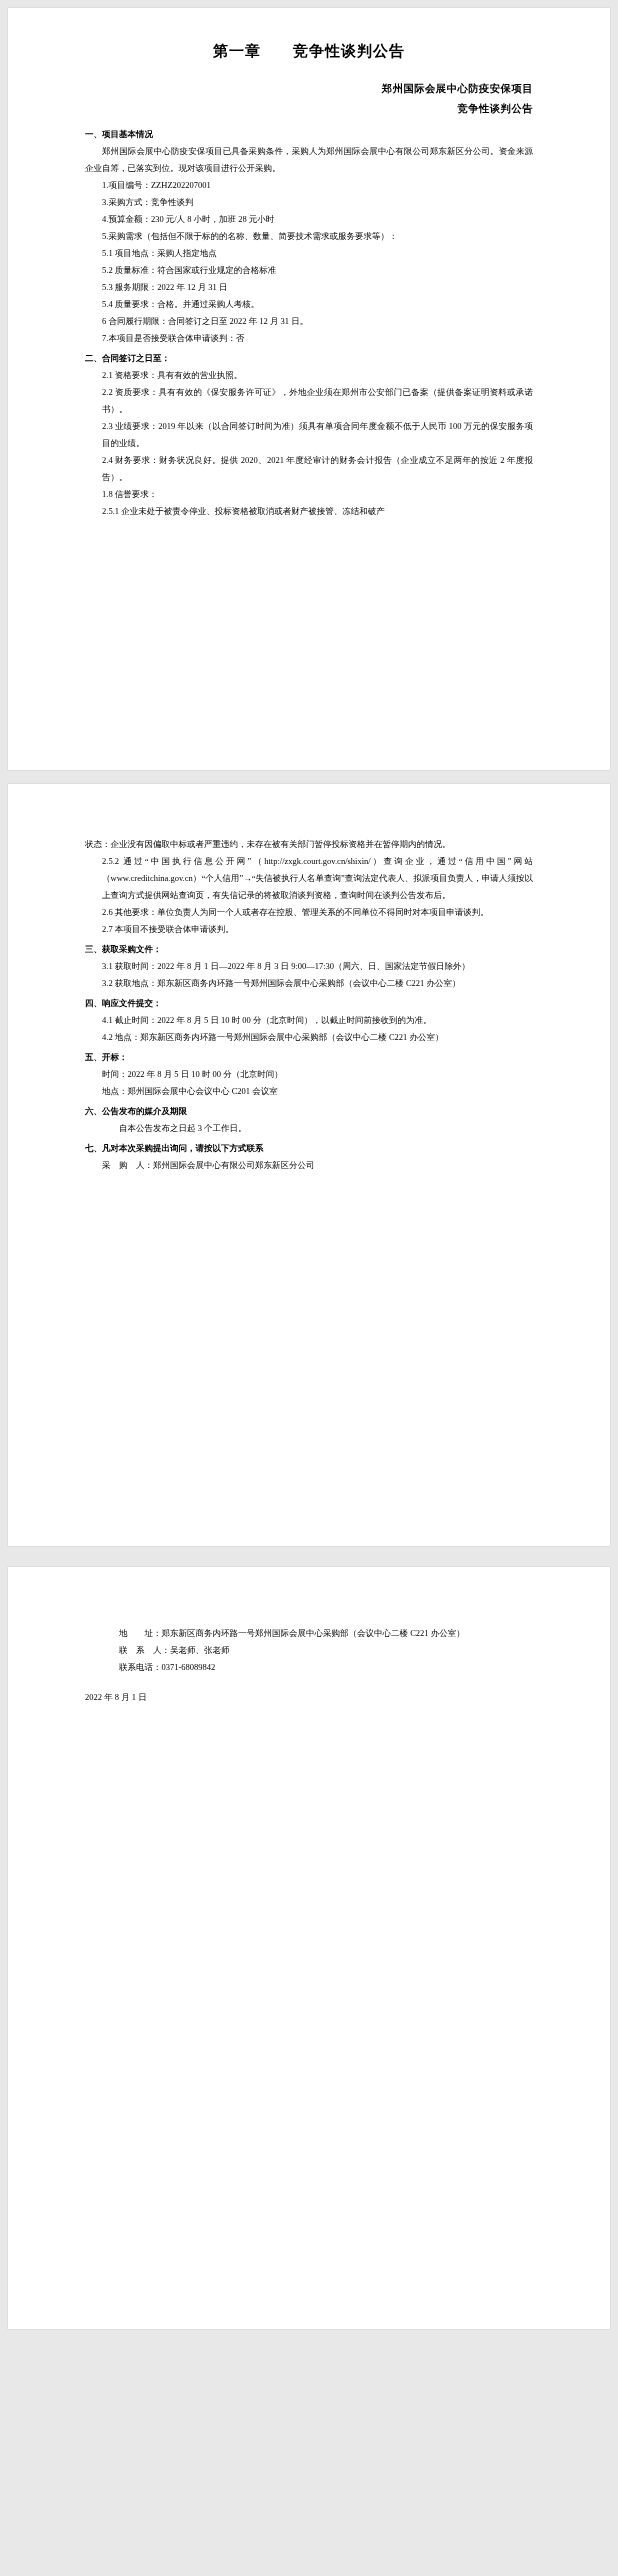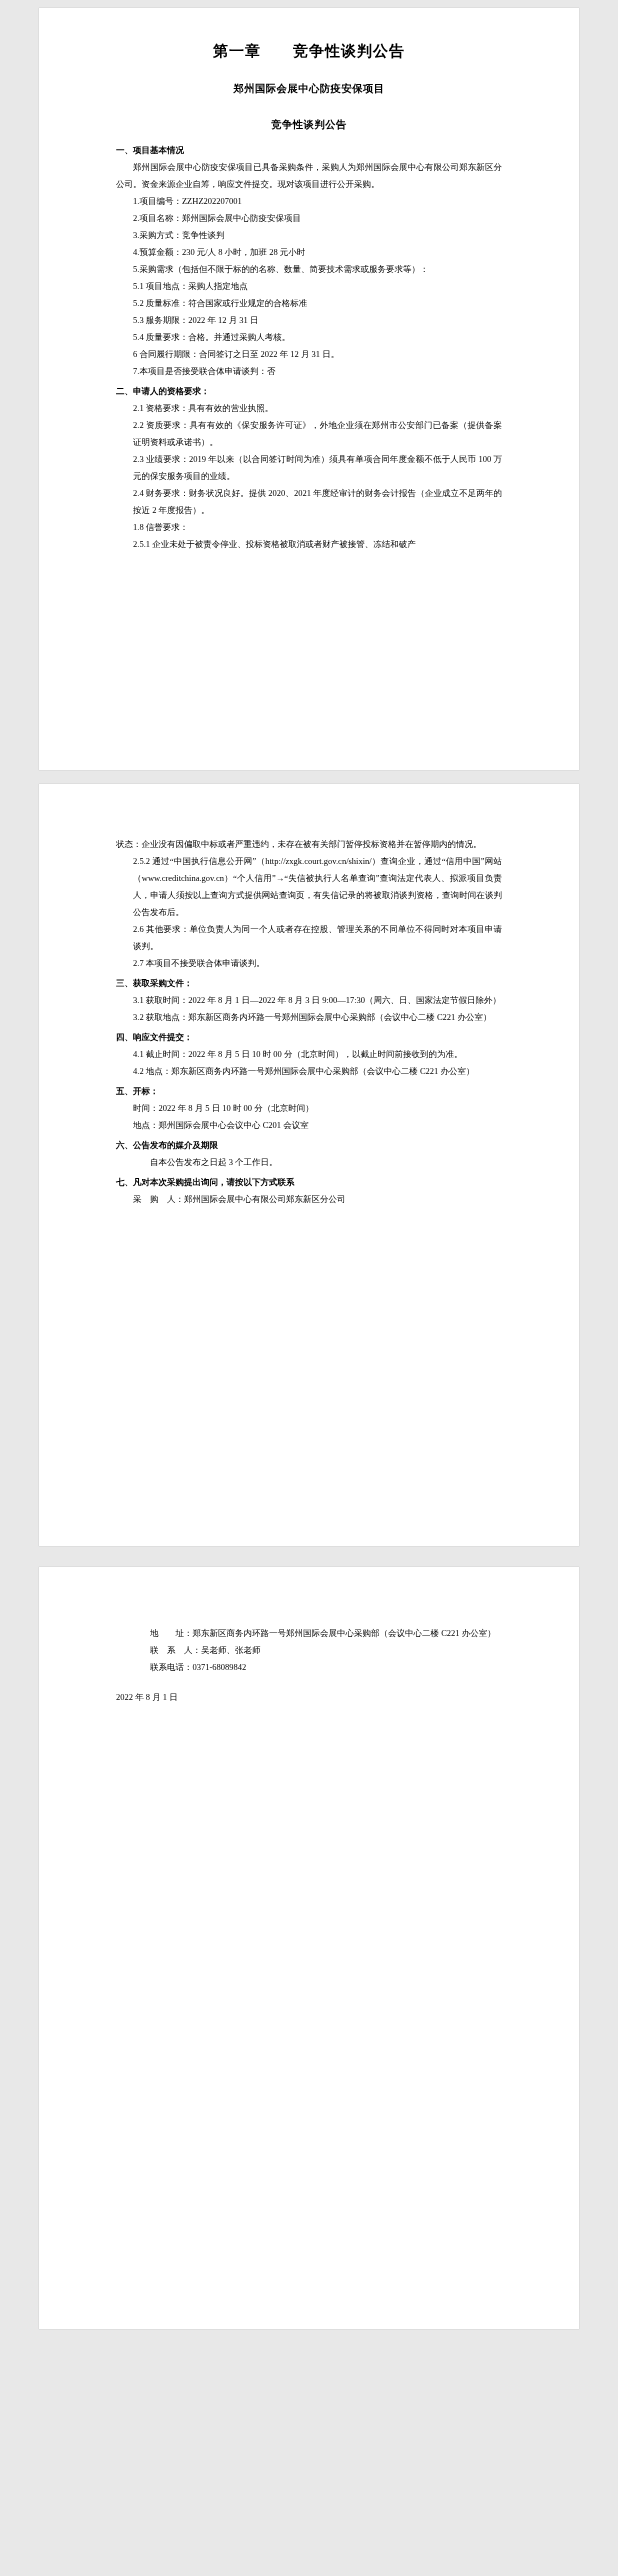--- a/index.html
+++ b/index.html
@@ -13,44 +13,43 @@
     color: #000;
   }
   .page-stack {
     display: flex;
     flex-direction: column;
     gap: 13.4px;
     padding: 8.2px 0 8.2px 0;
     align-items: center;
   }
   .page {
-    width: 540px;
+    width: 602px;
     background: #ffffff;
     box-sizing: border-box;
     padding: 23px 77px 20.6px 77px;
     box-shadow: 0 0 1px rgba(0,0,0,0.25);
   }
   .page-1 { min-height: 762px; }
   .page-2 { min-height: 762px; }
   .page-3 { min-height: 762px; margin-top: 8px; }
 
   .doc-chapter-title {
     text-align: center;
     font-size: 15px;
     font-weight: bold;
     letter-spacing: 1px;
     margin: 11.3px 0 17.5px 0;
   }
   .doc-title-line {
-    text-align: center;
+    text-align: right;
     font-size: 10.3px;
     font-weight: bold;
     line-height: 1.9;
     letter-spacing: 0.5px;
-    margin-top: 16px;
   }
   .doc-title-block { margin-bottom: 8.2px; }
 
   .sec-heading {
     font-size: 8.5px;
     font-weight: bold;
     line-height: 2.0;
     margin-top: 3.1px;
   }
   .para {
@@ -87,35 +86,34 @@
 
   <div class="page page-1">
     <div class="doc-chapter-title">第一章　　竞争性谈判公告</div>
 
     <div class="doc-title-block">
       <div class="doc-title-line">郑州国际会展中心防疫安保项目</div>
       <div class="doc-title-line">竞争性谈判公告</div>
     </div>
 
     <div class="sec-heading">一、项目基本情况</div>
-    <div class="para indent-1">郑州国际会展中心防疫安保项目已具备采购条件，采购人为郑州国际会展中心有限公司郑东新区分公司。资金来源企业自筹，响应文件提交。现对该项目进行公开采购。</div>
+    <div class="para indent-1">郑州国际会展中心防疫安保项目已具备采购条件，采购人为郑州国际会展中心有限公司郑东新区分公司。资金来源企业自筹，已落实到位。现对该项目进行公开采购。</div>
 
     <div class="para indent-2">1.项目编号：ZZHZ202207001</div>
-    <div class="para indent-2">2.项目名称：郑州国际会展中心防疫安保项目</div>
     <div class="para indent-2">3.采购方式：竞争性谈判</div>
     <div class="para indent-2">4.预算金额：230 元/人 8 小时，加班 28 元小时</div>
     <div class="para indent-2">5.采购需求（包括但不限于标的的名称、数量、简要技术需求或服务要求等）：</div>
     <div class="para indent-2">5.1 项目地点：采购人指定地点</div>
     <div class="para indent-2">5.2 质量标准：符合国家或行业规定的合格标准</div>
     <div class="para indent-2">5.3 服务期限：2022 年 12 月 31 日</div>
     <div class="para indent-2">5.4 质量要求：合格。并通过采购人考核。</div>
     <div class="para indent-2">6 合同履行期限：合同签订之日至 2022 年 12 月 31 日。</div>
     <div class="para indent-2">7.本项目是否接受联合体申请谈判：否</div>
 
-    <div class="sec-heading">二、申请人的资格要求：</div>
+    <div class="sec-heading">二、合同签订之日至：</div>
     <div class="para indent-2">2.1 资格要求：具有有效的营业执照。</div>
     <div class="para indent-2">2.2 资质要求：具有有效的《保安服务许可证》，外地企业须在郑州市公安部门已备案（提供备案证明资料或承诺书）。</div>
     <div class="para indent-2">2.3 业绩要求：2019 年以来（以合同签订时间为准）须具有单项合同年度金额不低于人民币 100 万元的保安服务项目的业绩。</div>
     <div class="para indent-2">2.4 财务要求：财务状况良好。提供 2020、2021 年度经审计的财务会计报告（企业成立不足两年的按近 2 年度报告）。</div>
     <div class="para indent-2">1.8 信誉要求：</div>
     <div class="para indent-2">2.5.1 企业未处于被责令停业、投标资格被取消或者财产被接管、冻结和破产</div>
   </div>
 
   <div class="page page-2">
     <div class="body-start">

